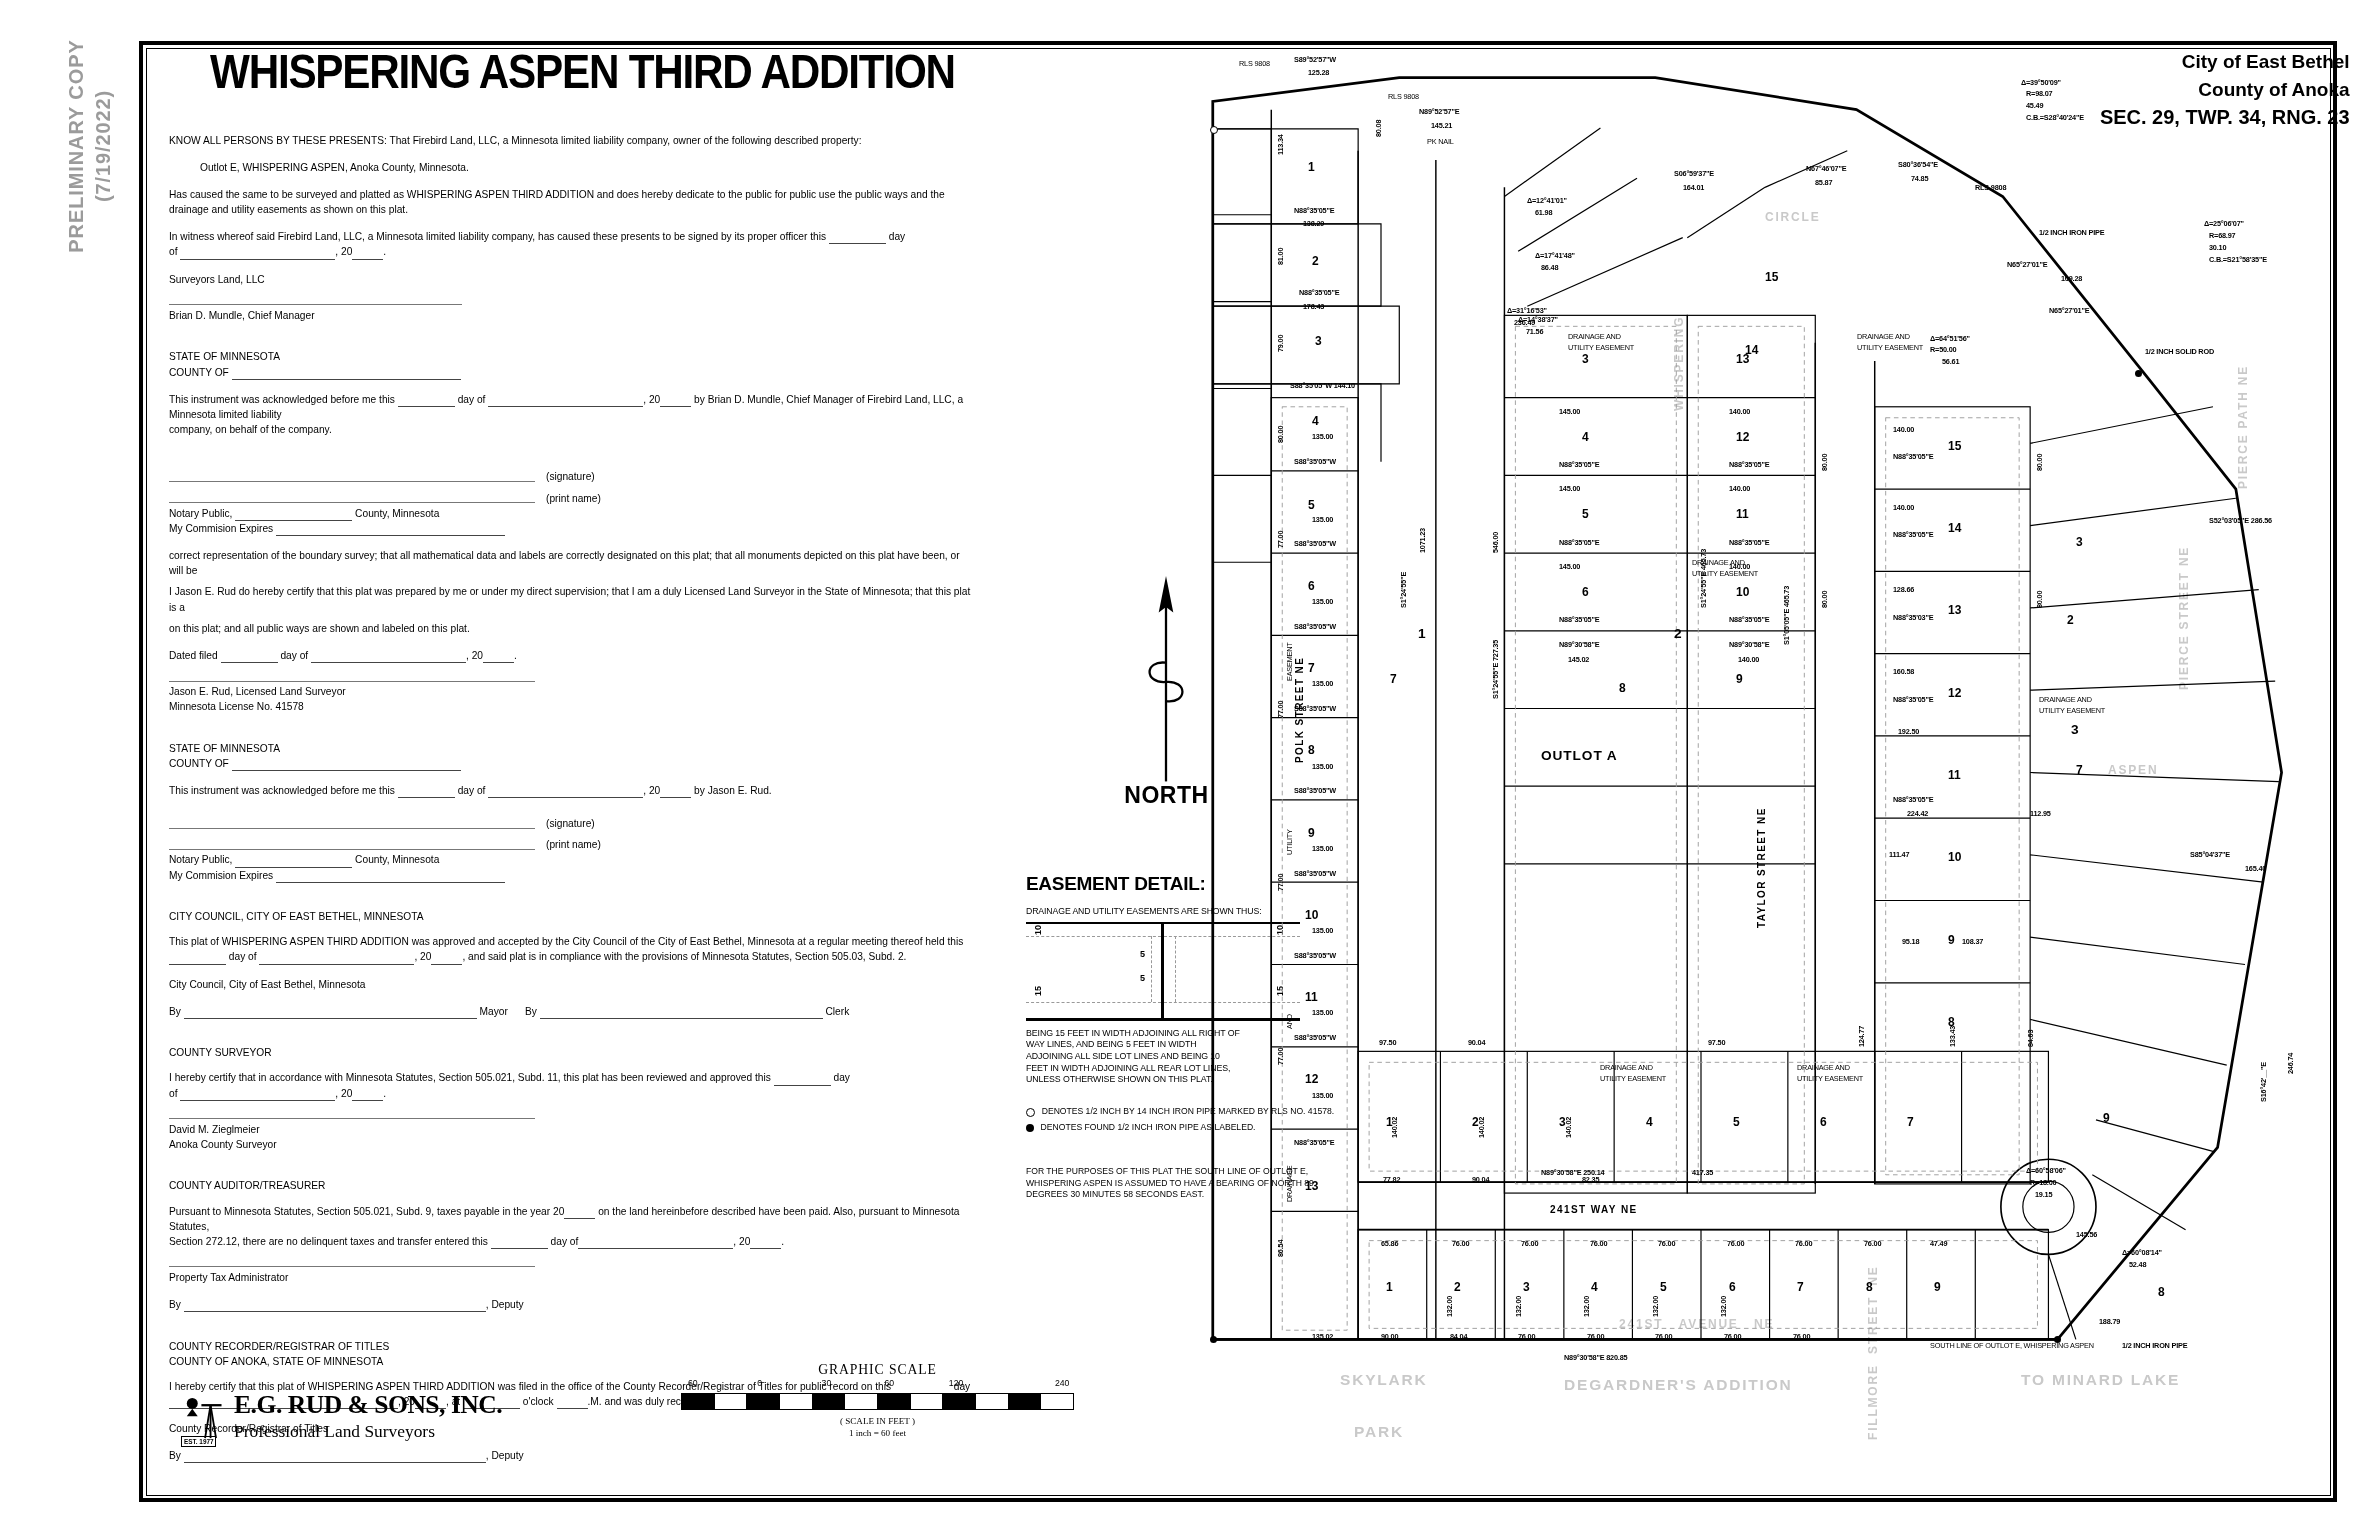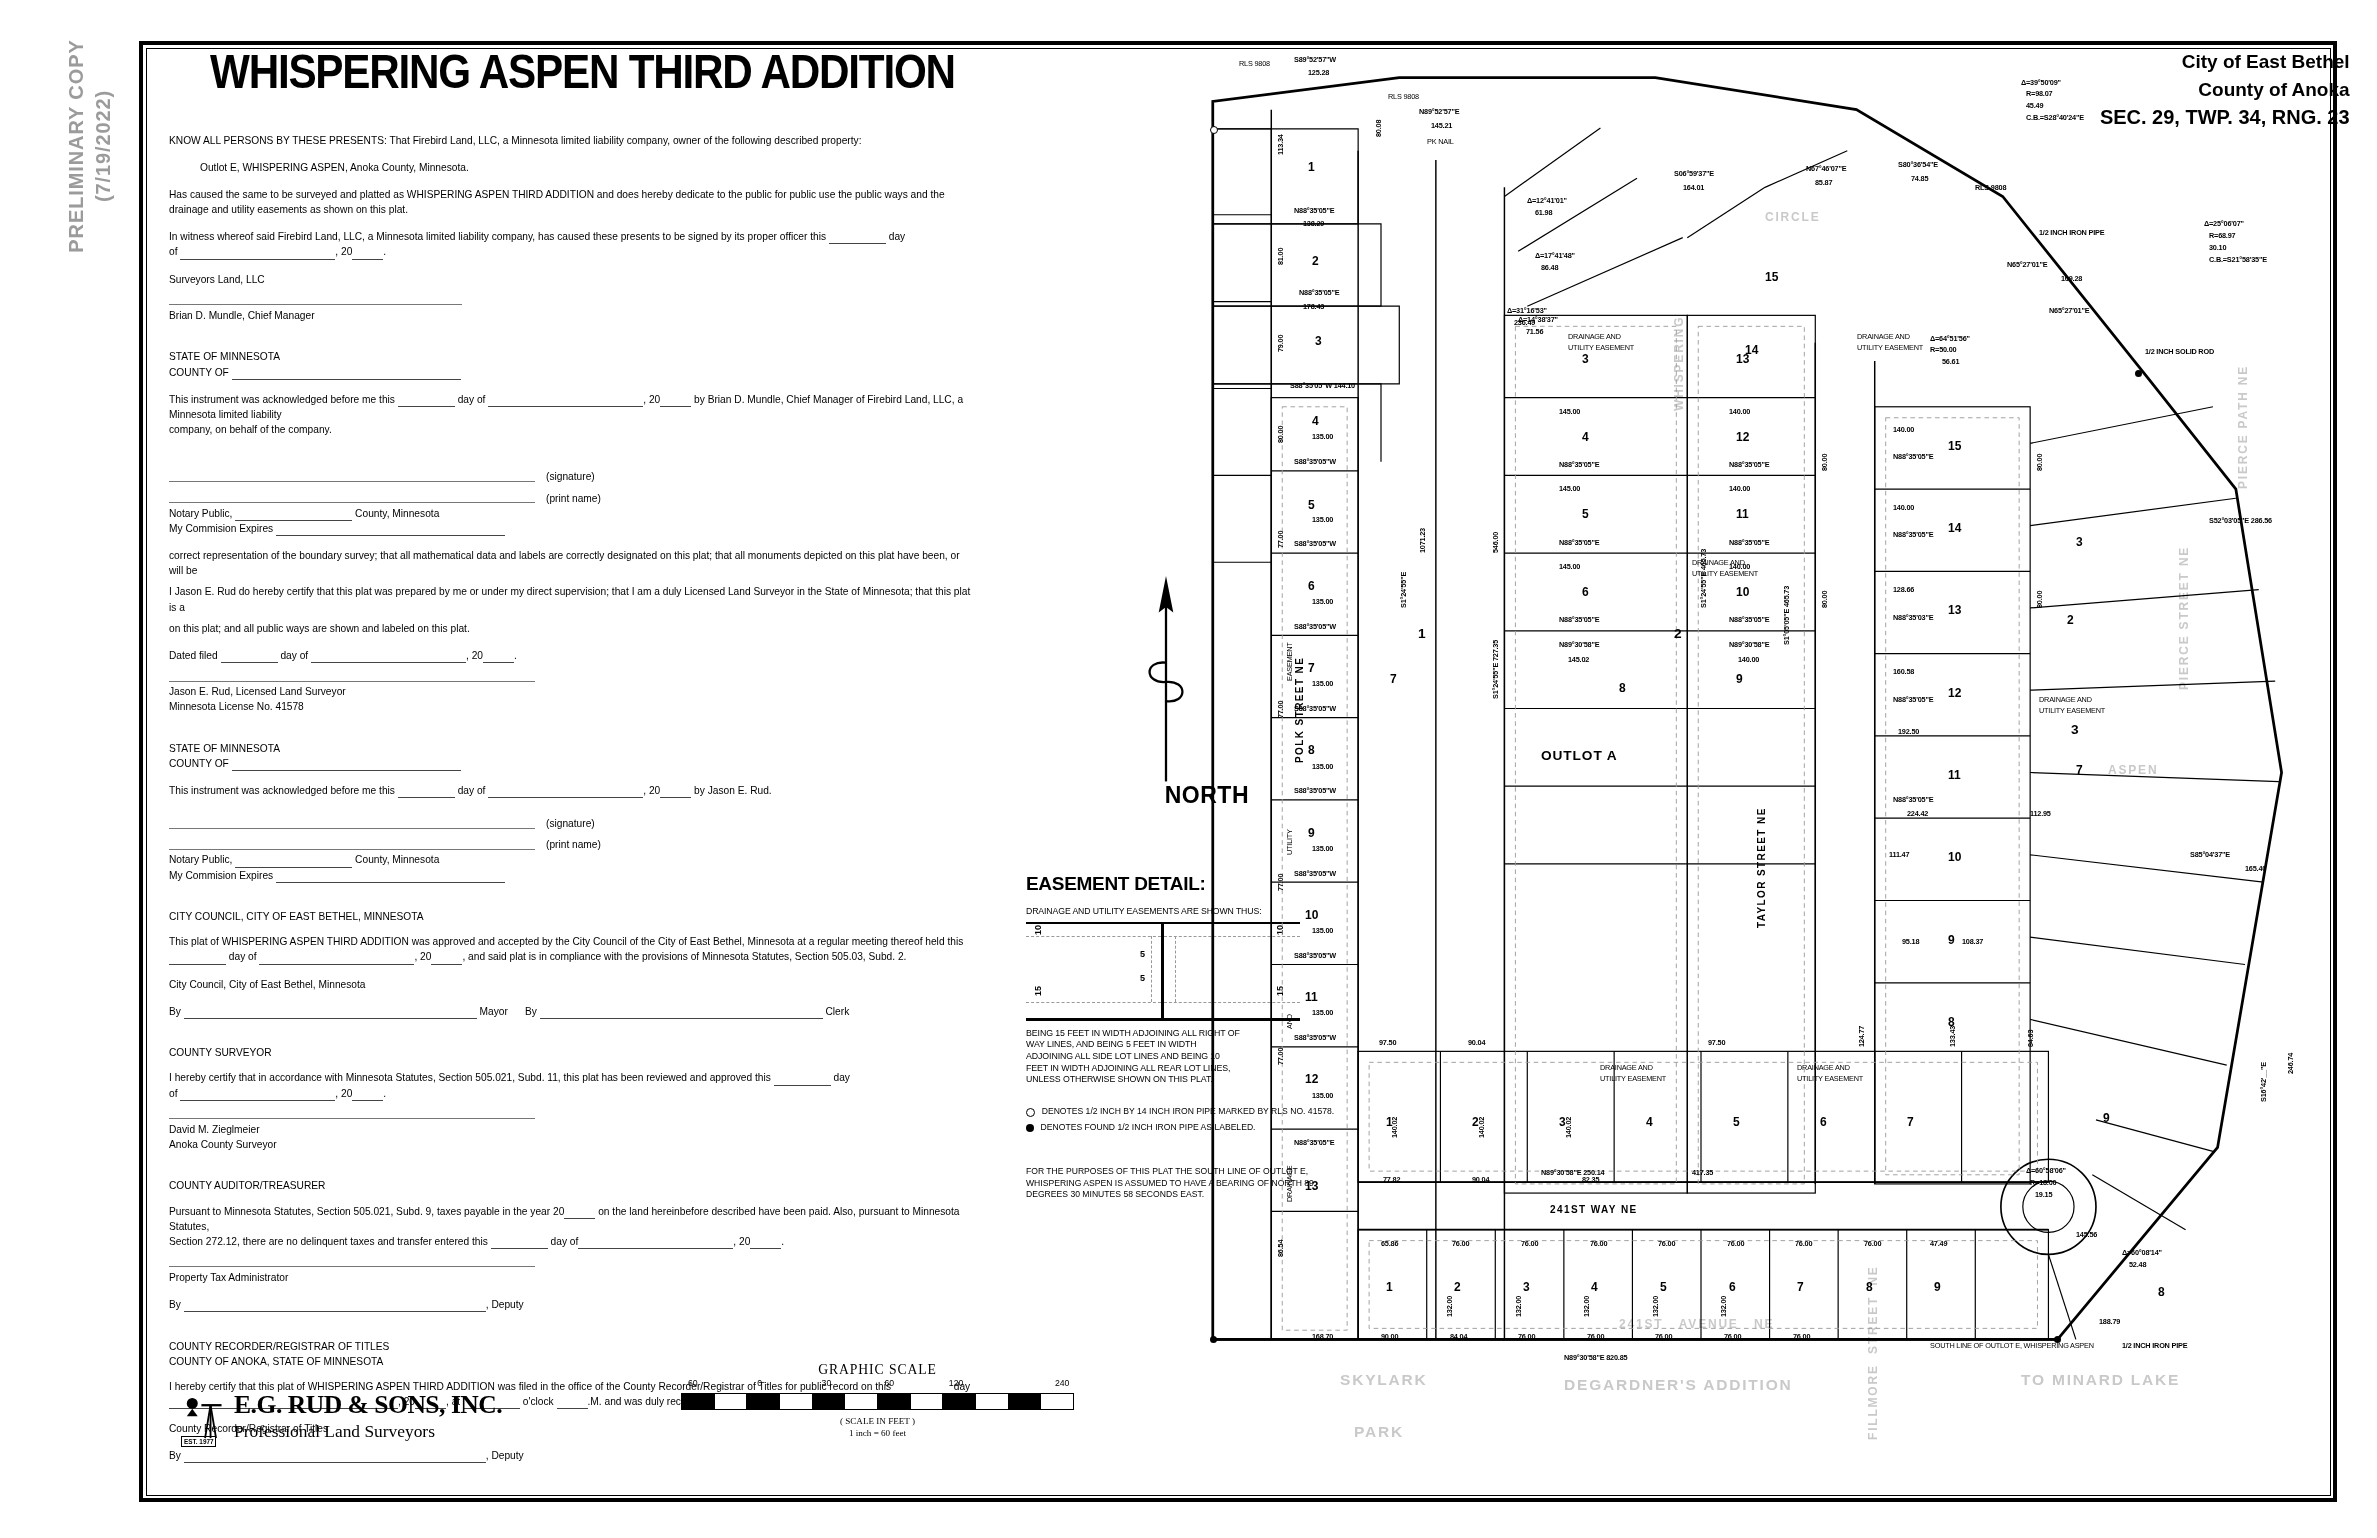--- a/index.html
+++ b/index.html
@@ -38,21 +38,21 @@
   .r-m{width:117px;}
   .r-l{width:155px;}
   .r-xl{width:229px;}
   .sigline{width:293px;border-bottom:0.9px solid #777;height:0.9px;margin:16.5px 0 2.7px 0;}
   .sigline.w400{width:366px;}
   .sigrow{display:flex;align-items:flex-end;gap:11px;}
   .sig-lbl{font-size:10.2px;padding-bottom:0px;}
 
   
   .north-wrap{position:absolute;left:1111px;top:576px;width:110px;text-align:center;}
-  .north-lbl{position:absolute;left:1084px;top:782px;width:165px;text-align:right;font-size:23px;font-weight:bold;letter-spacing:0.5px;}
+  .north-lbl{position:absolute;left:1084px;top:782px;width:165px;text-align:center;font-size:23px;font-weight:bold;letter-spacing:0.5px;}
 
   
   .ease{position:absolute;left:1026px;top:873px;width:302px;}
   .ease-title{font-size:19px;font-weight:bold;letter-spacing:-0.3px;}
   .ease-sub{font-size:8.7px;margin-top:11px;letter-spacing:-0.1px;}
   .ease-fig{position:relative;width:274px;height:99px;margin-top:5.5px;}
   .ease-fig .hbar{position:absolute;left:0;width:274px;height:2.7px;background:#000;}
   .ease-fig .vbar{position:absolute;left:135px;top:0;width:2.7px;height:99px;background:#000;}
   .ease-fig .dash-h{position:absolute;height:0;border-top:1.4px dashed #999;}
   .ease-fig .dash-v{position:absolute;width:0;border-left:1.4px dashed #999;}
@@ -636,21 +636,21 @@
     <div class="mtxt b" style="left:169px;top:745px;">S88°35'05"W</div>
     <div class="mtxt b" style="left:187px;top:721px;">135.00</div>
     <div class="mtxt b" style="left:169px;top:828px;">S88°35'05"W</div>
     <div class="mtxt b" style="left:187px;top:803px;">135.00</div>
     <div class="mtxt b" style="left:169px;top:910px;">S88°35'05"W</div>
     <div class="mtxt b" style="left:187px;top:885px;">135.00</div>
     <div class="mtxt b" style="left:169px;top:992px;">S88°35'05"W</div>
     <div class="mtxt b" style="left:187px;top:967px;">135.00</div>
     <div class="mtxt b" style="left:169px;top:1097px;">N88°35'05"E</div>
     <div class="mtxt b" style="left:187px;top:1050px;">135.00</div>
-    <div class="mtxt b" style="left:187px;top:1291px;">168.70</div>
+    <div class="mtxt b" style="left:187px;top:1291px;">135.02</div>
 
     <div class="mtxt b rot90" style="left:293px;top:512px;">1071.23</div>
     <div class="mtxt b rot90" style="left:274px;top:567px;">S1°24'55"E</div>
     <div class="mtxt b rot90" style="left:366px;top:512px;">546.00</div>
     <div class="mtxt b rot90" style="left:366px;top:658px;">S1°24'55"E 727.35</div>
     <div class="mtxt b rot90" style="left:574px;top:567px;">S1°24'55"E 465.73</div>
     <div class="mtxt b rot90" style="left:657px;top:604px;">S1°05'05"E 465.73</div>
 
     <div class="mtxt b" style="left:434px;top:366px;">145.00</div>
     <div class="mtxt b" style="left:434px;top:419px;">N88°35'05"E</div>

